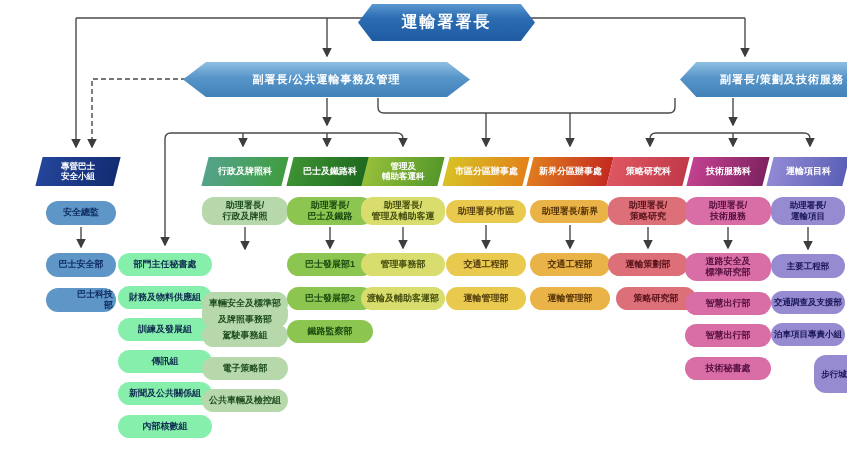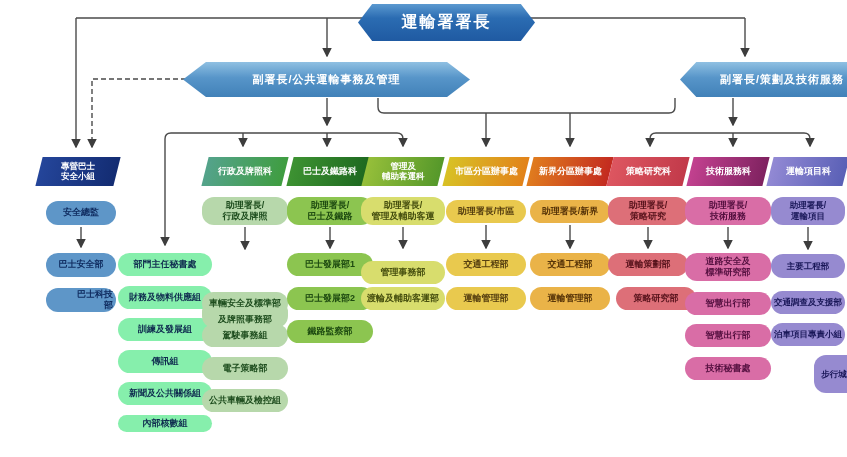--- a/index.html
+++ b/index.html
@@ -148,21 +148,21 @@
     </div>
   <div class="node pill c2" style="left:118px;top:318px;width:94px;height:23px;">
     <span>訓練及發展組</span>
     </div>
   <div class="node pill c2" style="left:118px;top:350px;width:94px;height:23px;">
     <span>傳訊組</span>
     </div>
   <div class="node pill c2" style="left:118px;top:382px;width:94px;height:23px;">
     <span>新聞及公共關係組</span>
     </div>
-  <div class="node pill c2" style="left:118px;top:415px;width:94px;height:17px;">
+  <div class="node pill c2" style="left:118px;top:415px;width:94px;height:23px;">
     <span>內部核數組</span>
     </div>
 
   <div class="node pill c3" style="left:202px;top:197px;width:86px;height:28px;">
     <span>助理署長/
 行政及牌照</span>
     </div>
   <div class="node pill c3" style="left:202px;top:254px;width:86px;height:28px;margin-top:46px;">
     <span>牌照電腦計劃
 及牌照事務部</span>
@@ -191,21 +191,21 @@
     <span>巴士發展部2</span>
     </div>
   <div class="node pill c4" style="left:287px;top:320px;width:86px;height:23px;">
     <span>鐵路監察部</span>
     </div>
 
   <div class="node pill c5" style="left:361px;top:197px;width:84px;height:28px;">
     <span>助理署長/
 管理及輔助客運</span>
     </div>
-  <div class="node pill c5" style="left:361px;top:261px;width:84px;height:23px;">
+  <div class="node pill c5" style="left:361px;top:253px;width:84px;height:23px;">
     <span>管理事務部</span>
     </div>
   <div class="node pill c5" style="left:361px;top:287px;width:84px;height:23px;">
     <span>渡輪及輔助客運部</span>
     </div>
 
   <div class="node pill c6" style="left:446px;top:200px;width:80px;height:23px;">
     <span>助理署長/市區</span>
     </div>
   <div class="node pill c6" style="left:446px;top:253px;width:80px;height:23px;">

